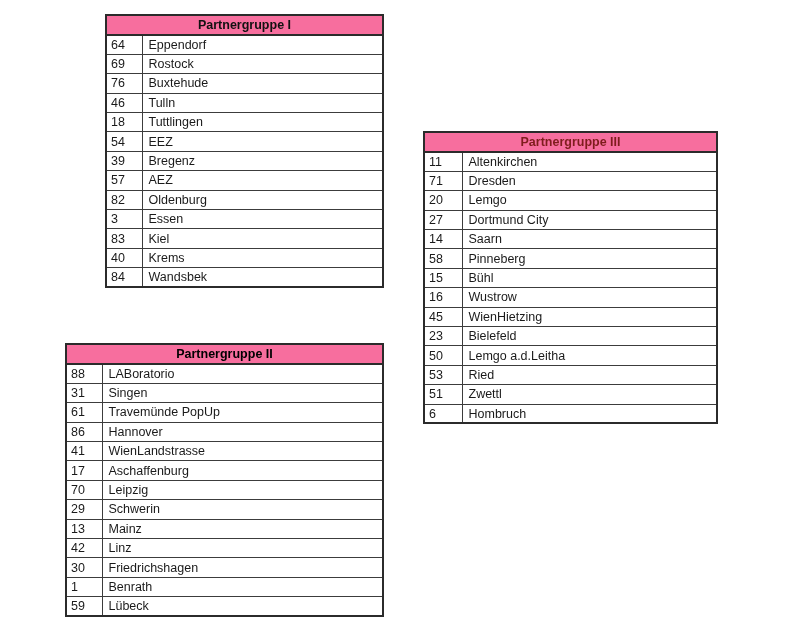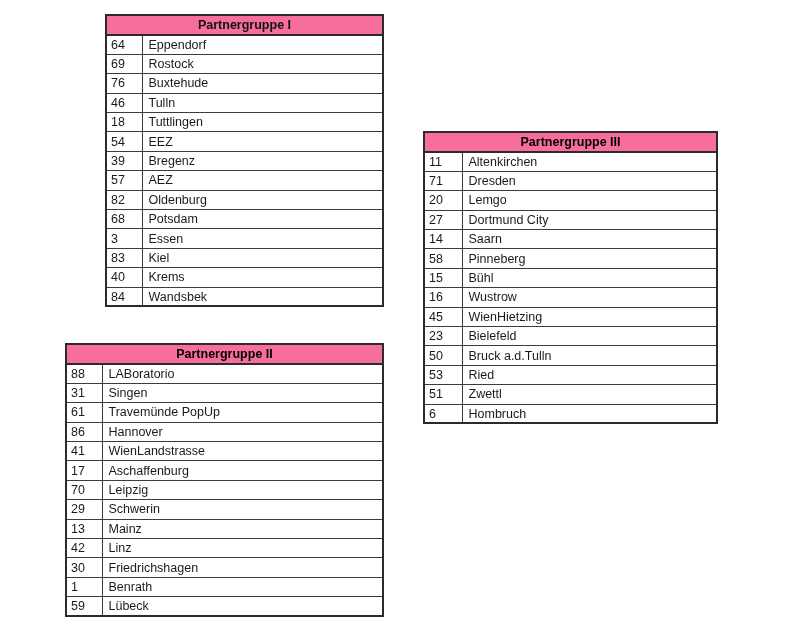--- a/index.html
+++ b/index.html
@@ -88,24 +88,20 @@
           </tr>
           <tr>
             <td class="num">57</td>
             <td class="nm">AEZ</td>
           </tr>
           <tr>
             <td class="num">82</td>
             <td class="nm">Oldenburg</td>
           </tr>
           <tr>
-            <td class="num">68</td>
-            <td class="nm">Potsdam</td>
-          </tr>
-          <tr>
             <td class="num">3</td>
             <td class="nm">Essen</td>
           </tr>
           <tr>
             <td class="num">83</td>
             <td class="nm">Kiel</td>
           </tr>
           <tr>
             <td class="num">40</td>
             <td class="nm">Krems</td>
@@ -187,21 +183,21 @@
   </section>
 
   <section class="tbl" style="left:423px; top:131px; width:295px;">
     <table>
       <colgroup>
           <col style="width:38px">
           <col>
         </colgroup>
       <thead>
         <tr>
-          <th colspan="2" style="background: rgb(247, 110, 158); color: #000000;">Partnergruppe III</th>
+          <th colspan="2" style="background: rgb(247, 110, 158); color: #7f1d1d;">Partnergruppe III</th>
         </tr>
       </thead>
       <tbody>
           <tr>
             <td class="num">11</td>
             <td class="nm">Altenkirchen</td>
           </tr>
           <tr>
             <td class="num">71</td>
             <td class="nm">Dresden</td>
@@ -233,21 +229,21 @@
           <tr>
             <td class="num">45</td>
             <td class="nm">WienHietzing</td>
           </tr>
           <tr>
             <td class="num">23</td>
             <td class="nm">Bielefeld</td>
           </tr>
           <tr>
             <td class="num">50</td>
-            <td class="nm">Bruck a.d.Tulln</td>
+            <td class="nm">Lemgo a.d.Leitha</td>
           </tr>
           <tr>
             <td class="num">53</td>
             <td class="nm">Ried</td>
           </tr>
           <tr>
             <td class="num">51</td>
             <td class="nm">Zwettl</td>
           </tr>
           <tr>

